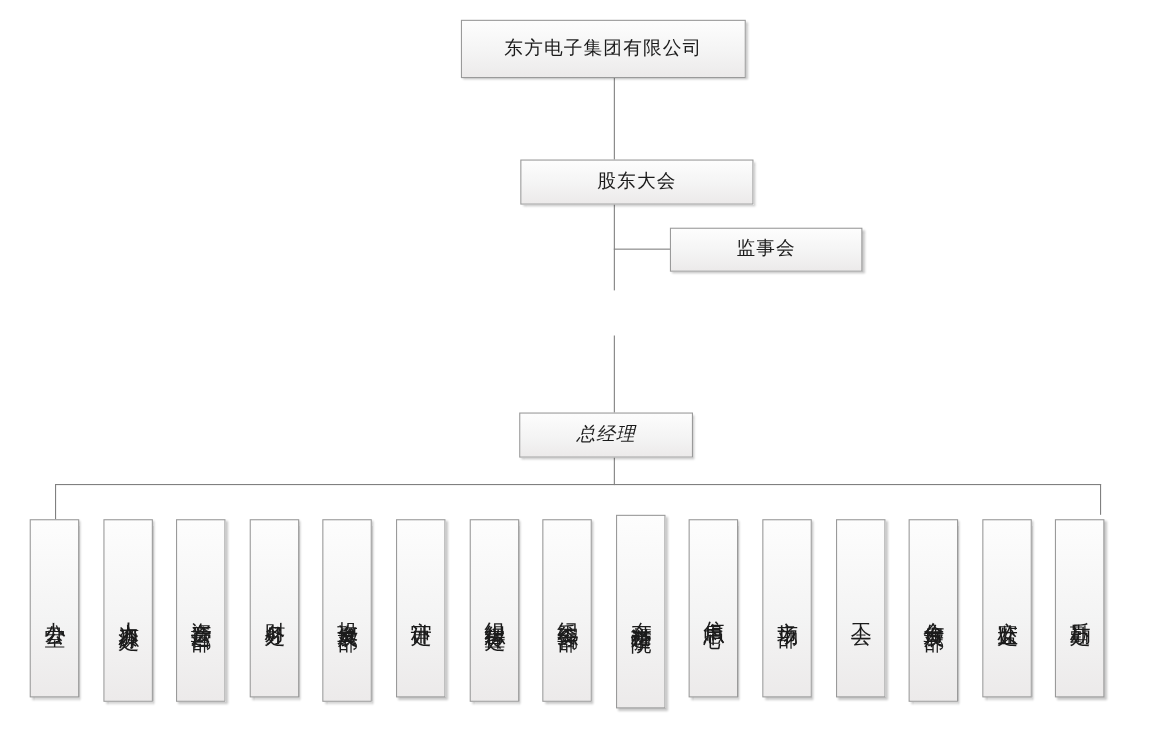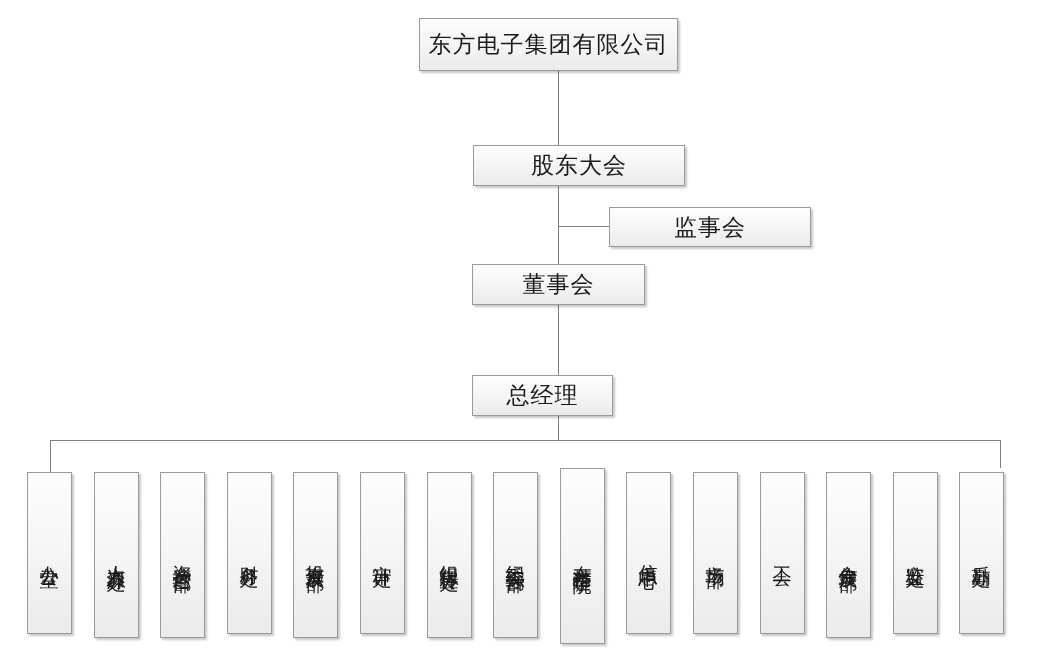--- a/index.html
+++ b/index.html
@@ -35,21 +35,21 @@
     background: linear-gradient(to bottom, #fdfdfd 0%, #f4f4f4 55%, #eceaea 100%);
     box-shadow: 2px 2px 2px rgba(0,0,0,0.22);
     display: flex;
     align-items: center;
     justify-content: center;
     color: #1b1b1b;
   }
 
   
   .node.horiz {
-    font-size: 23px;
+    font-size: 17px;
     letter-spacing: 1px;
     line-height: 1;
     white-space: nowrap;
   }
 
   
   .node.vert {
     writing-mode: vertical-rl;
     text-orientation: upright;
     font-size: 19px;
@@ -77,25 +77,24 @@
   <div class="line h" style="left:50px; top:440px; width:951px;"></div>
 
   <div class="line v" style="left:50px; top:440px; height:32px;"></div>
 
   <div class="line v" style="left:1000px; top:440px; height:28px;"></div>
 
   <div class="node horiz" style="left:419px; top:18px; width:259px; height:53px;">东方电子集团有限公司</div>
 
   <div class="node horiz" style="left:473px; top:145px; width:212px; height:41px;">股东大会</div>
 
-  <div class="node horiz" style="left:609px; top:207px; width:202px; height:40px;">监事会</div>
+  <div class="node horiz" style="left:609px; top:207px; width:175px; height:40px;font-family:Liberation Mono, monospace;">监事会</div>
 
-  <div class="node horiz" style="left:472px; top:264px; width:173px; height:41px;">董事会</div>
 
-  <div class="node horiz" style="left:472px; top:375px; width:141px; height:41px;">总经理</div>
+  <div class="node horiz" style="left:472px; top:375px; width:158px; height:41px;font-style:italic;">总经理</div>
 
   <div id="departments-layer">
       <div class="node vert" style="left: 27px; top: 472px; width: 45px; height: 162px;">办公室</div>
       <div class="node vert" style="left: 94px; top: 472px; width: 45px; height: 166px;">人力资源处</div>
       <div class="node vert" style="left: 160px; top: 472px; width: 45px; height: 166px;">资产运营部</div>
       <div class="node vert" style="left: 227px; top: 472px; width: 45px; height: 162px;">财务处</div>
       <div class="node vert" style="left: 293px; top: 472px; width: 45px; height: 166px;">投资发展部</div>
       <div class="node vert" style="left: 360px; top: 472px; width: 45px; height: 162px;">审计处</div>
       <div class="node vert" style="left: 427px; top: 472px; width: 45px; height: 166px;">组织宣传处</div>
       <div class="node vert" style="left: 493px; top: 472px; width: 45px; height: 166px;">纪委综合部</div>

